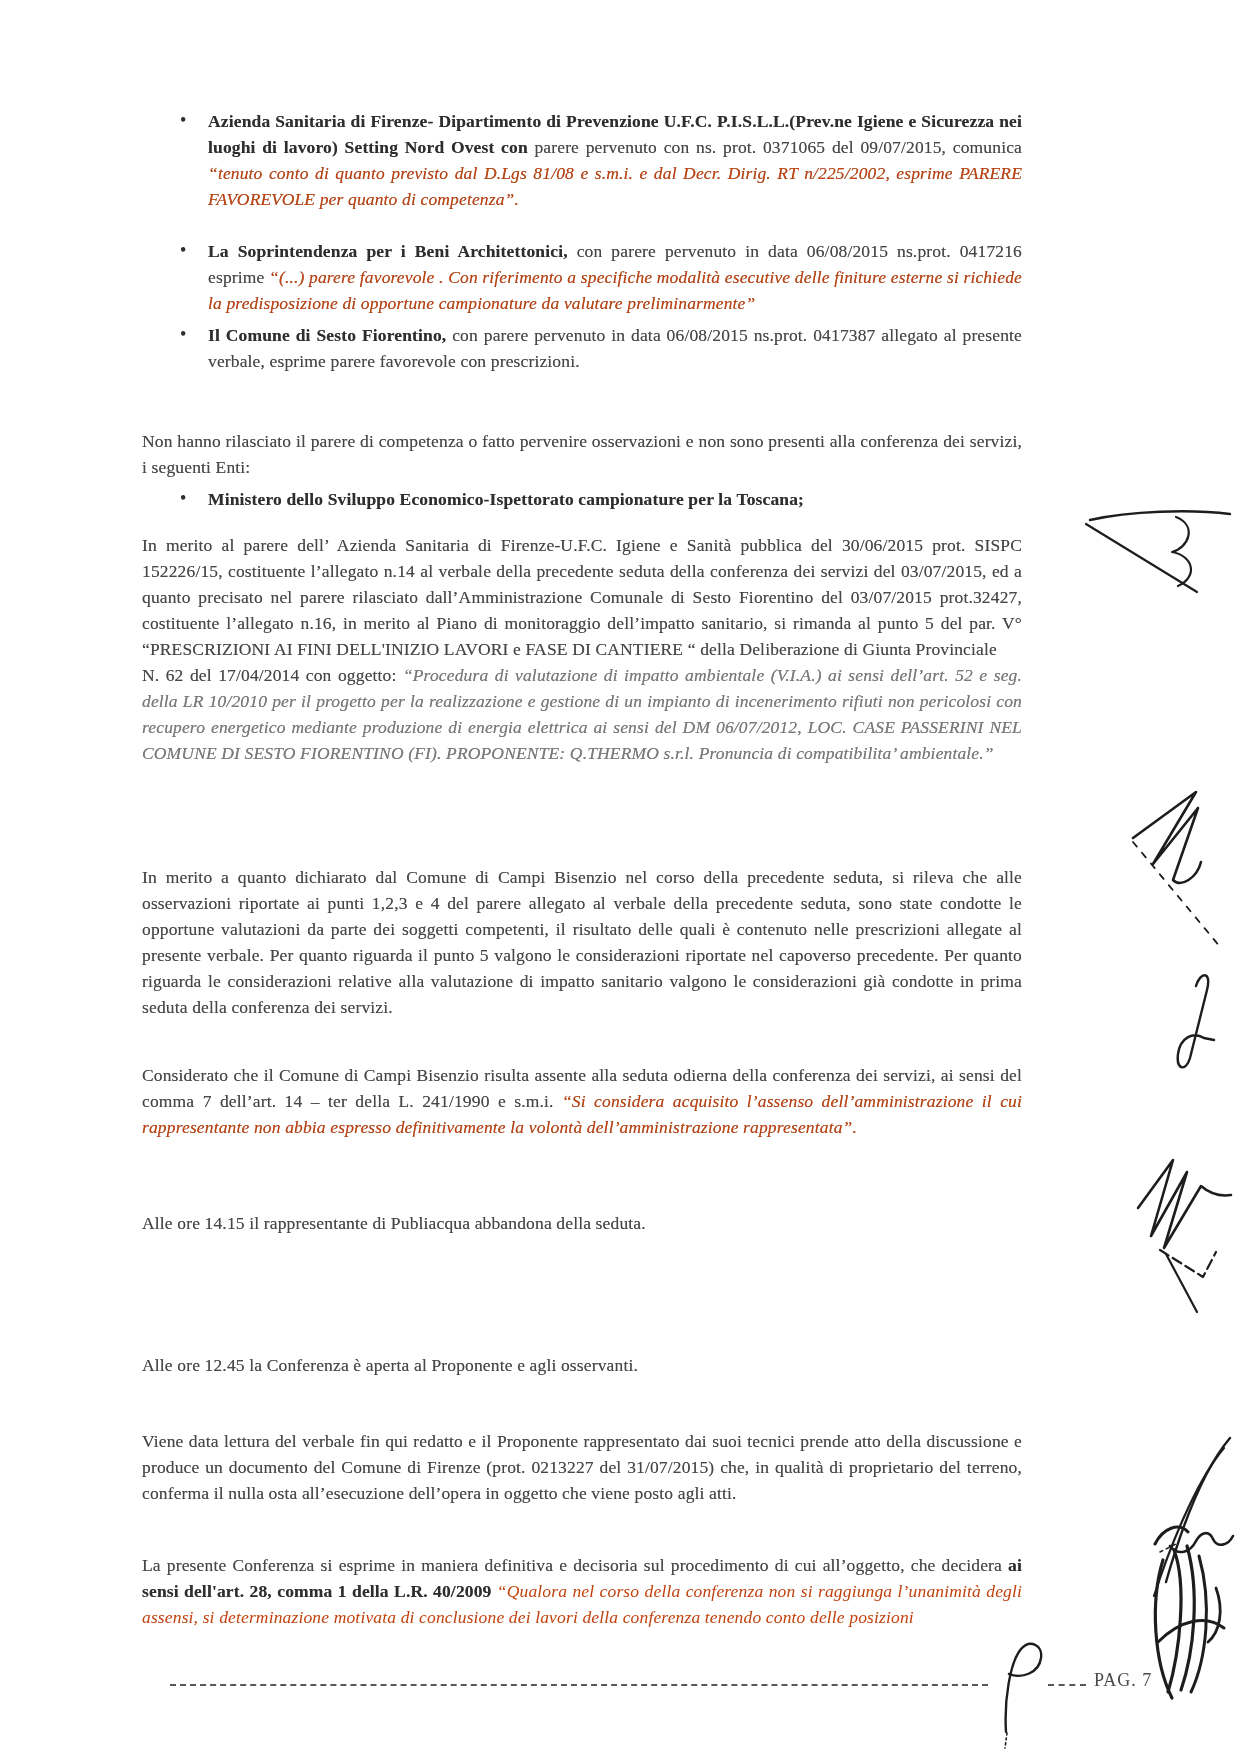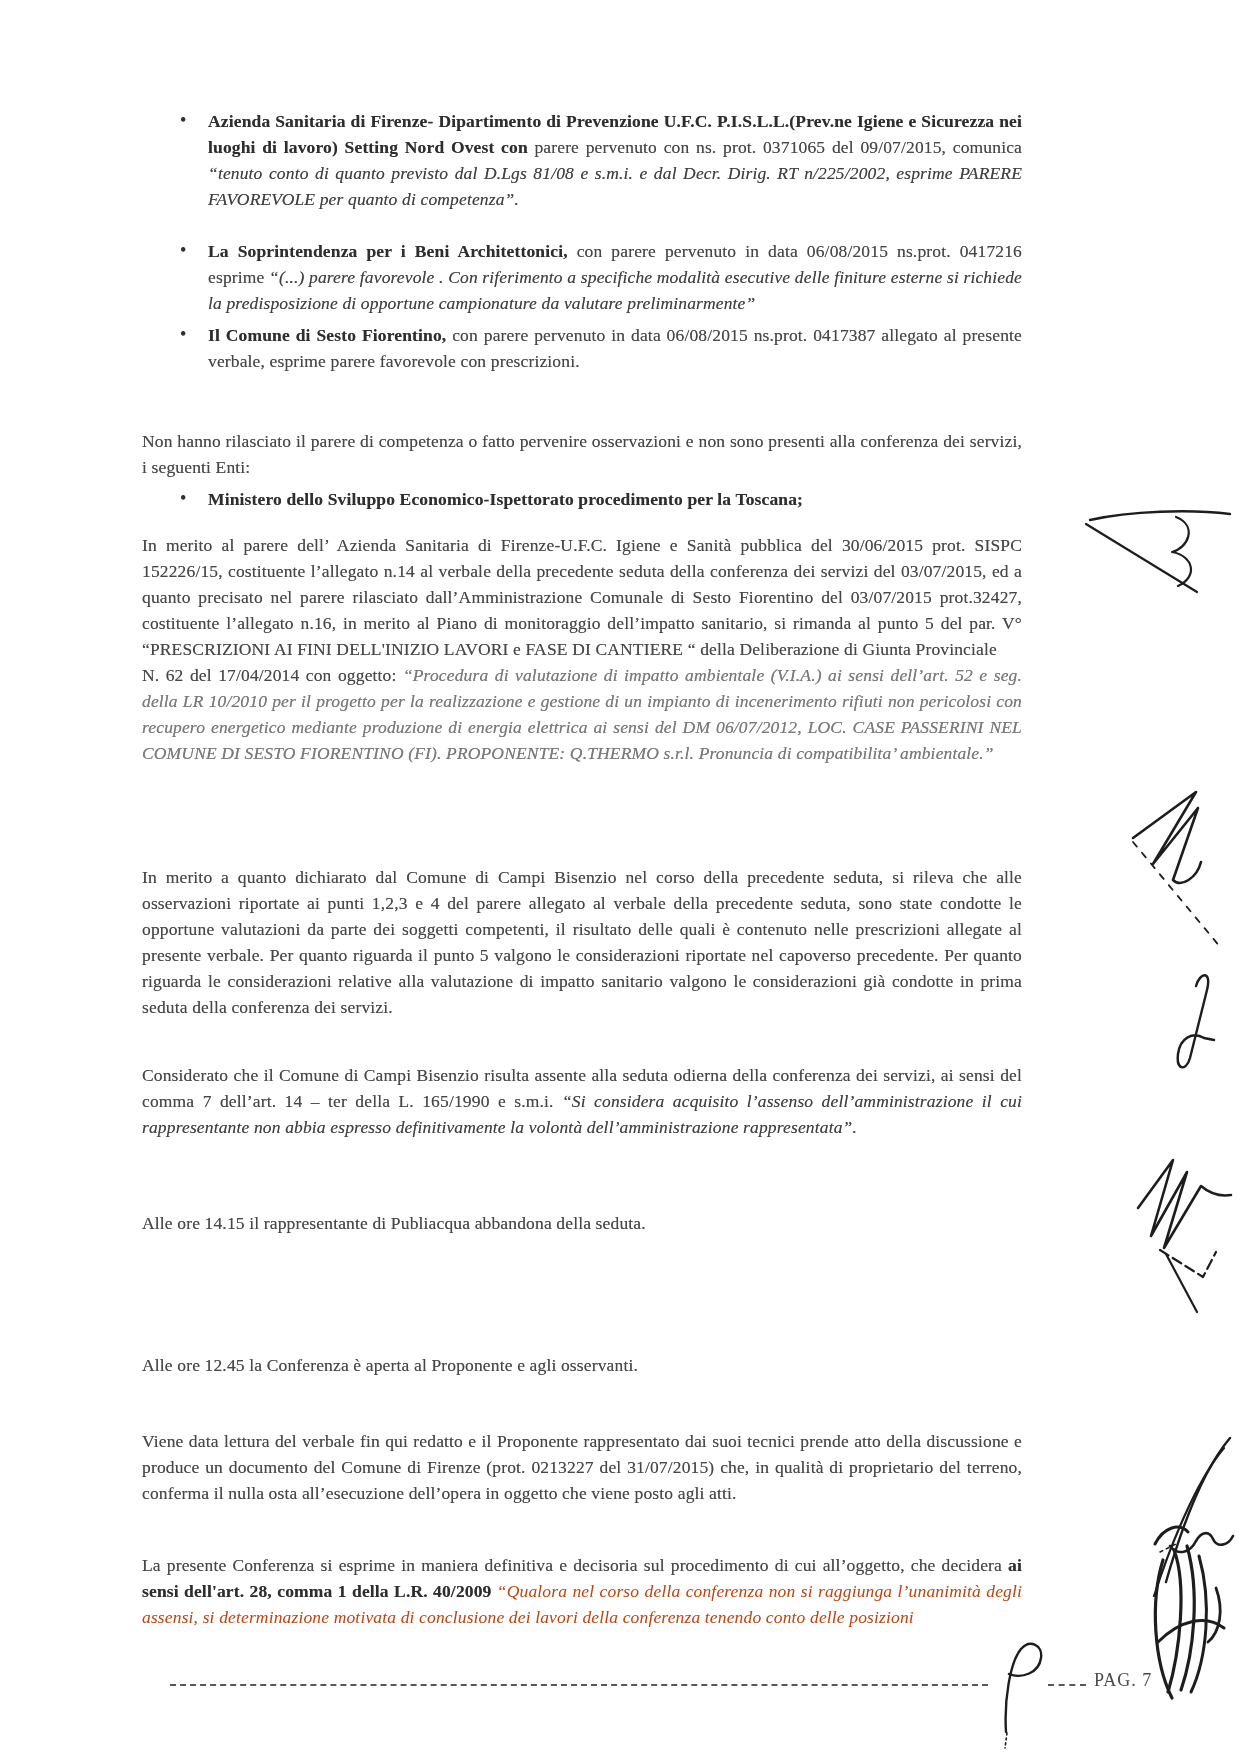--- a/index.html
+++ b/index.html
@@ -5,21 +5,21 @@
   html,body{margin:0;padding:0;background:#ffffff;}
   body{width:1239px;height:1753px;position:relative;overflow:hidden;
        font-family:"Liberation Serif","DejaVu Serif",serif;}
   .page{position:relative;width:1239px;height:1753px;background:#ffffff;color:#474747;}
   .block{position:absolute;left:142px;width:880px;text-align:justify;
          font-size:17.5px;line-height:26px;letter-spacing:0.15px;
          text-shadow:0 0 0.45px rgba(60,60,60,.55);}
   .bullet{padding-left:66px;box-sizing:border-box;}
   .marker{position:absolute;left:38px;top:-1px;font-size:18px;color:#2f2f2f;}
   .b{font-weight:bold;color:#2e2e2e;}
-  .it{font-style:italic;color:#404040;}
+  .it{font-style:italic;color:#c2410c;}
   .it2{font-style:italic;color:#7a7a7a;}
   .faint{font-style:italic;color:#c2410c;text-shadow:none;}
   .footer-line{position:absolute;top:1684px;height:0;border-top:2px dashed #3c3c3c;opacity:.85;}
   .footer-line.seg1{left:170px;width:818px;}
   .footer-line.seg2{left:1048px;width:38px;}
   .page-num{position:absolute;left:1094px;top:1670px;font-size:18px;
             font-variant:small-caps;color:#4a4a4a;letter-spacing:1px;}
   svg.marks{position:absolute;left:0;top:0;pointer-events:none;}
   svg.marks path{fill:none;stroke:#1d1d1d;stroke-linecap:round;stroke-linejoin:round;}
 </style>
@@ -38,34 +38,34 @@
 
   <div class="block bullet" style="top:322px">
     <span class="marker">•</span><span class="b">Il Comune di Sesto Fiorentino,</span><span> con parere pervenuto in data 06/08/2015 ns.prot. 0417387 allegato al presente verbale, esprime parere favorevole con prescrizioni.</span>
   </div>
 
   <div class="block" style="top:428px">
     <span>Non hanno rilasciato il parere di competenza o fatto pervenire osservazioni e non sono presenti alla conferenza dei servizi, i seguenti Enti:</span>
   </div>
 
   <div class="block bullet" style="top:486px">
-    <span class="marker">•</span><span class="b">Ministero dello Sviluppo Economico-Ispettorato procedimento per la Toscana;</span>
+    <span class="marker">•</span><span class="b">Ministero dello Sviluppo Economico-Ispettorato campionature per la Toscana;</span>
   </div>
 
   <div class="block" style="top:532px">
     <div>In merito al parere dell’ Azienda Sanitaria di Firenze-U.F.C. Igiene e Sanità pubblica del 30/06/2015 prot. SISPC 152226/15, costituente l’allegato n.14 al verbale della precedente seduta della conferenza dei servizi del 03/07/2015, ed a quanto precisato nel parere rilasciato dall’Amministrazione Comunale di Sesto Fiorentino del 03/07/2015 prot.32427, costituente l’allegato n.16, in merito al Piano di monitoraggio dell’impatto sanitario, si rimanda al punto 5 del par. V° “PRESCRIZIONI AI FINI DELL'INIZIO LAVORI e FASE DI CANTIERE “ della Deliberazione di Giunta Provinciale</div>
     <div><span>N. 62 del 17/04/2014 con oggetto: </span><span class="it2">“Procedura di valutazione di impatto ambientale (V.I.A.) ai sensi dell’art. 52 e seg. della LR 10/2010 per il progetto per la realizzazione e gestione di un impianto di incenerimento rifiuti non pericolosi con recupero energetico mediante produzione di energia elettrica ai sensi del DM 06/07/2012, LOC. CASE PASSERINI NEL COMUNE DI SESTO FIORENTINO (FI). PROPONENTE: Q.THERMO s.r.l. Pronuncia di compatibilita’ ambientale.”</span></div>
   </div>
 
   <div class="block" style="top:864px">
     <span>In merito a quanto dichiarato dal Comune di Campi Bisenzio nel corso della precedente seduta, si rileva che alle osservazioni riportate ai punti 1,2,3 e 4 del parere allegato al verbale della precedente seduta, sono state condotte le opportune valutazioni da parte dei soggetti competenti, il risultato delle quali è contenuto nelle prescrizioni allegate al presente verbale. Per quanto riguarda il punto 5 valgono le considerazioni riportate nel capoverso precedente. Per quanto riguarda le considerazioni relative alla valutazione di impatto sanitario valgono le considerazioni già condotte in prima seduta della conferenza dei servizi.</span>
   </div>
 
   <div class="block" style="top:1062px">
-    <span>Considerato che il Comune di Campi Bisenzio risulta assente alla seduta odierna della conferenza dei servizi, ai sensi del comma 7 dell’art. 14 – ter della L. 165/1990 e s.m.i. </span><span class="it">“Si considera acquisito l’assenso dell’amministrazione il cui rappresentante non abbia espresso definitivamente la volontà dell’amministrazione rappresentata”.</span>
+    <span>Considerato che il Comune di Campi Bisenzio risulta assente alla seduta odierna della conferenza dei servizi, ai sensi del comma 7 dell’art. 14 – ter della L. 241/1990 e s.m.i. </span><span class="it">“Si considera acquisito l’assenso dell’amministrazione il cui rappresentante non abbia espresso definitivamente la volontà dell’amministrazione rappresentata”.</span>
   </div>
 
 
   <div class="block" style="top:1210px">
     <span>Alle ore 14.15 il rappresentante di Publiacqua abbandona della seduta.</span>
   </div>
 
 
   <div class="block" style="top:1352px">
     <span>Alle ore 12.45 la Conferenza è aperta al Proponente e agli osservanti.</span>

